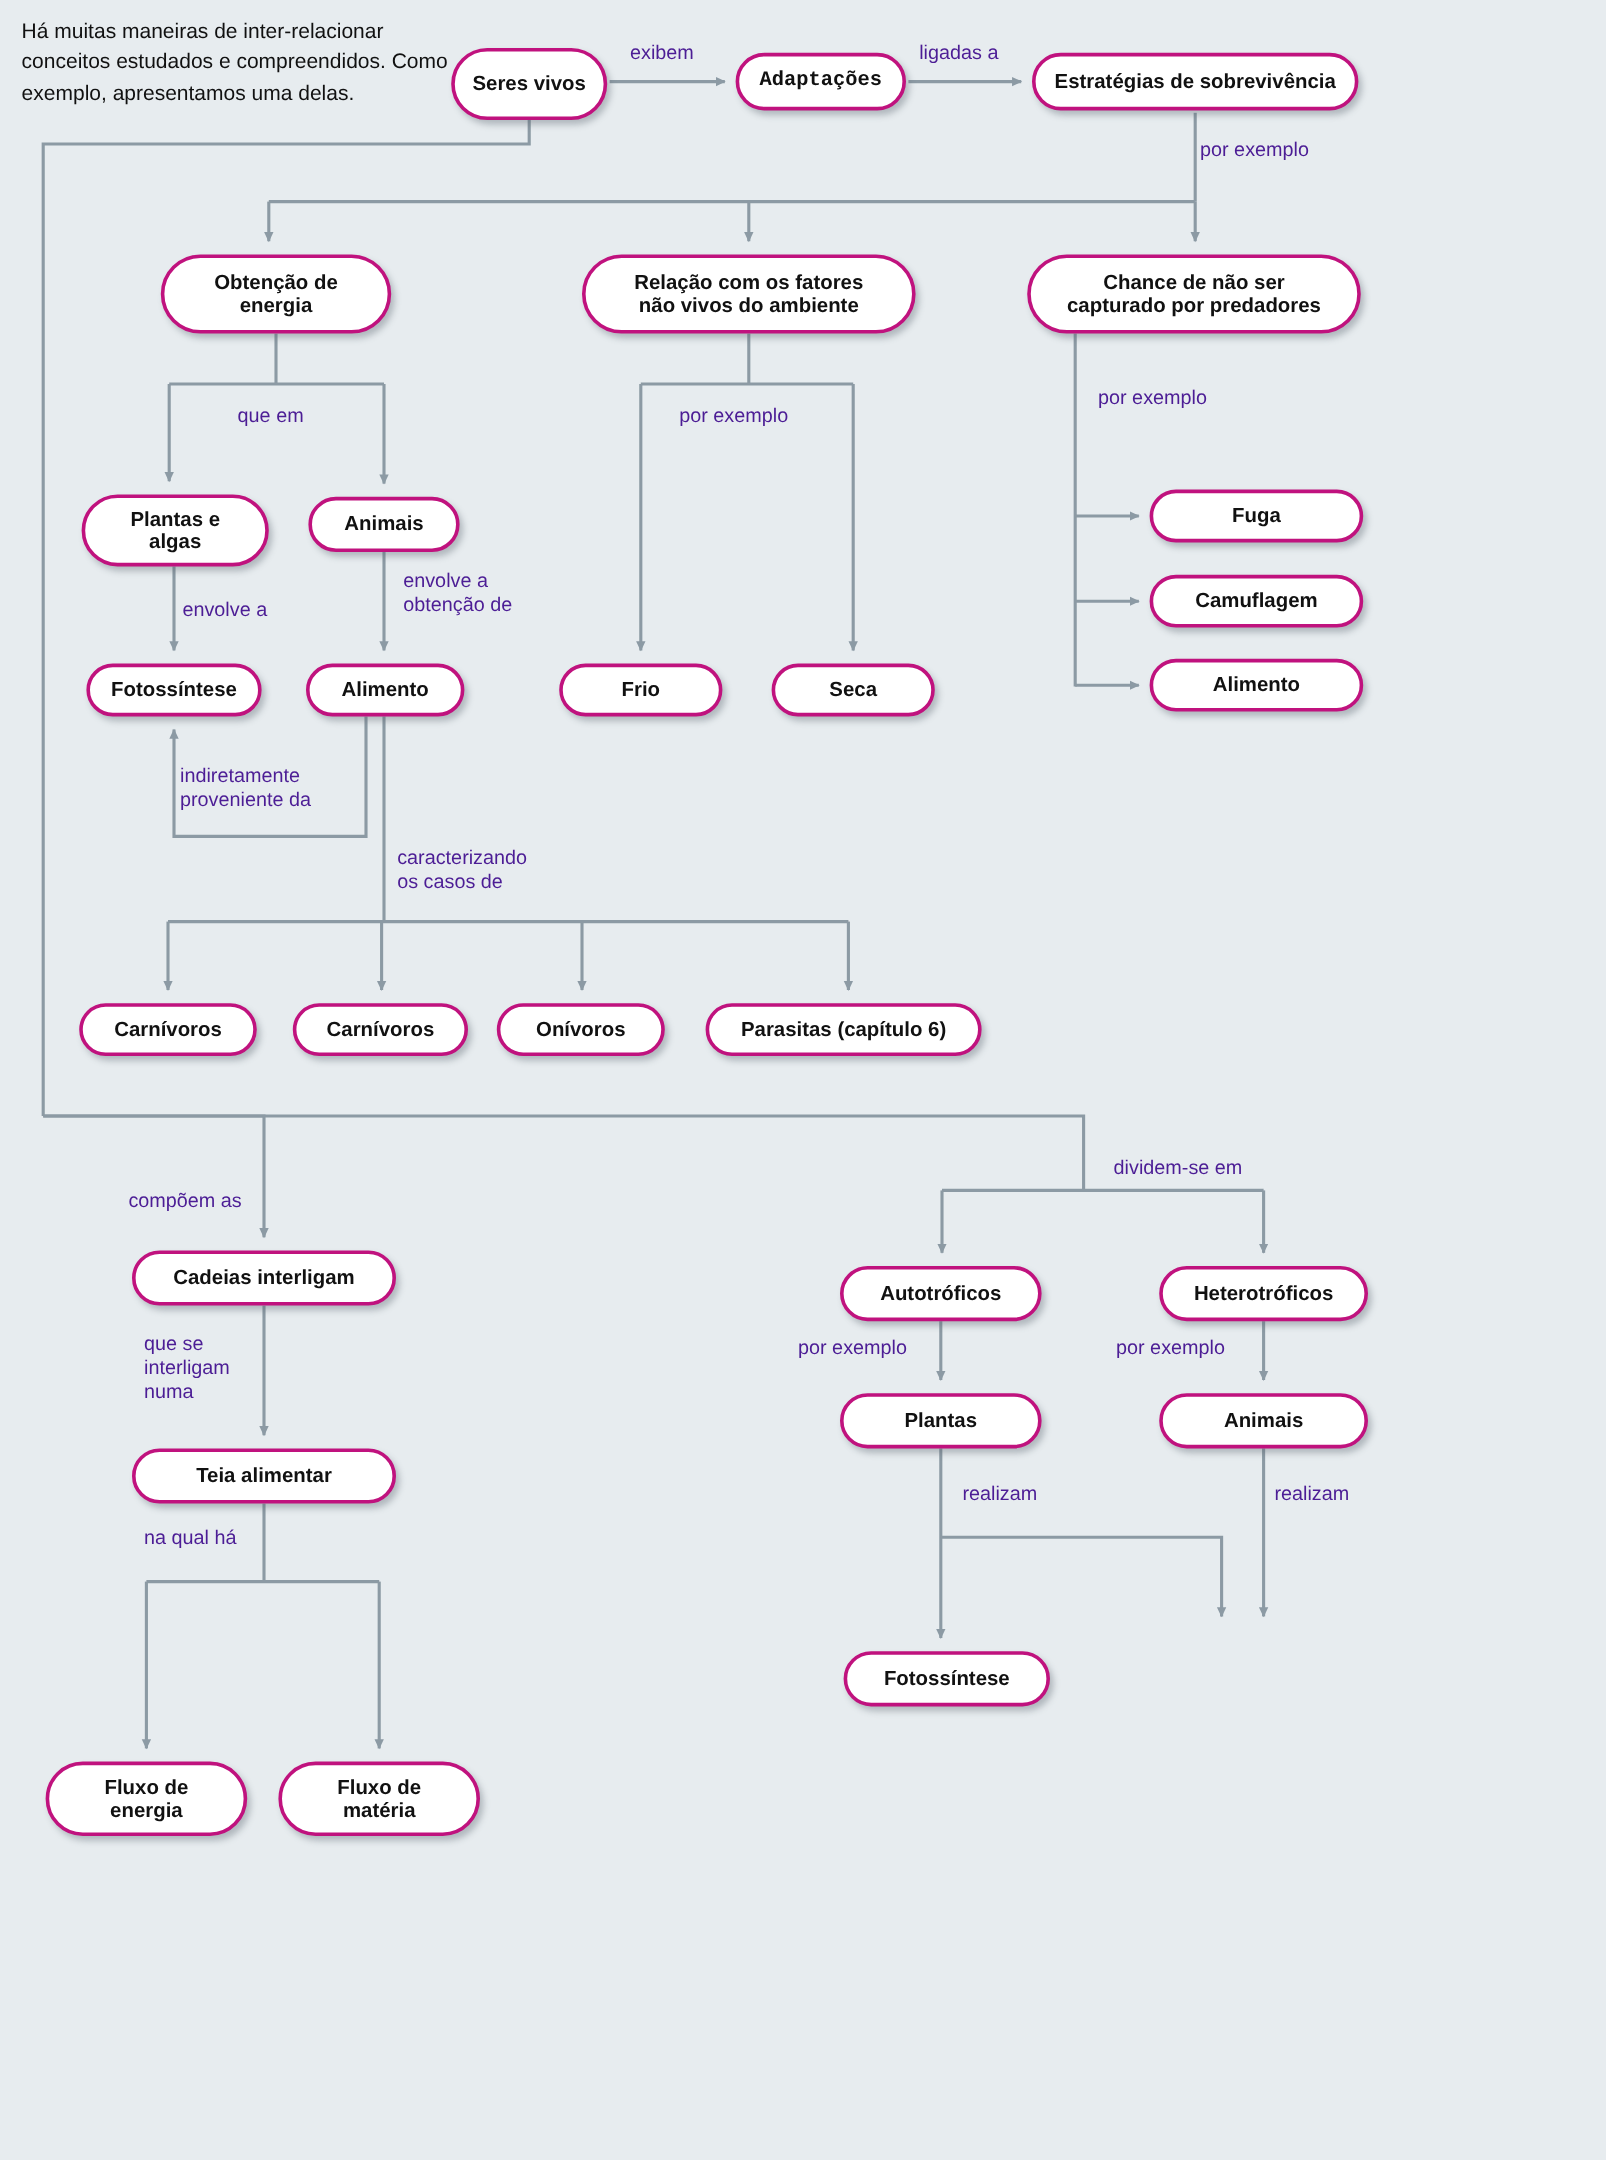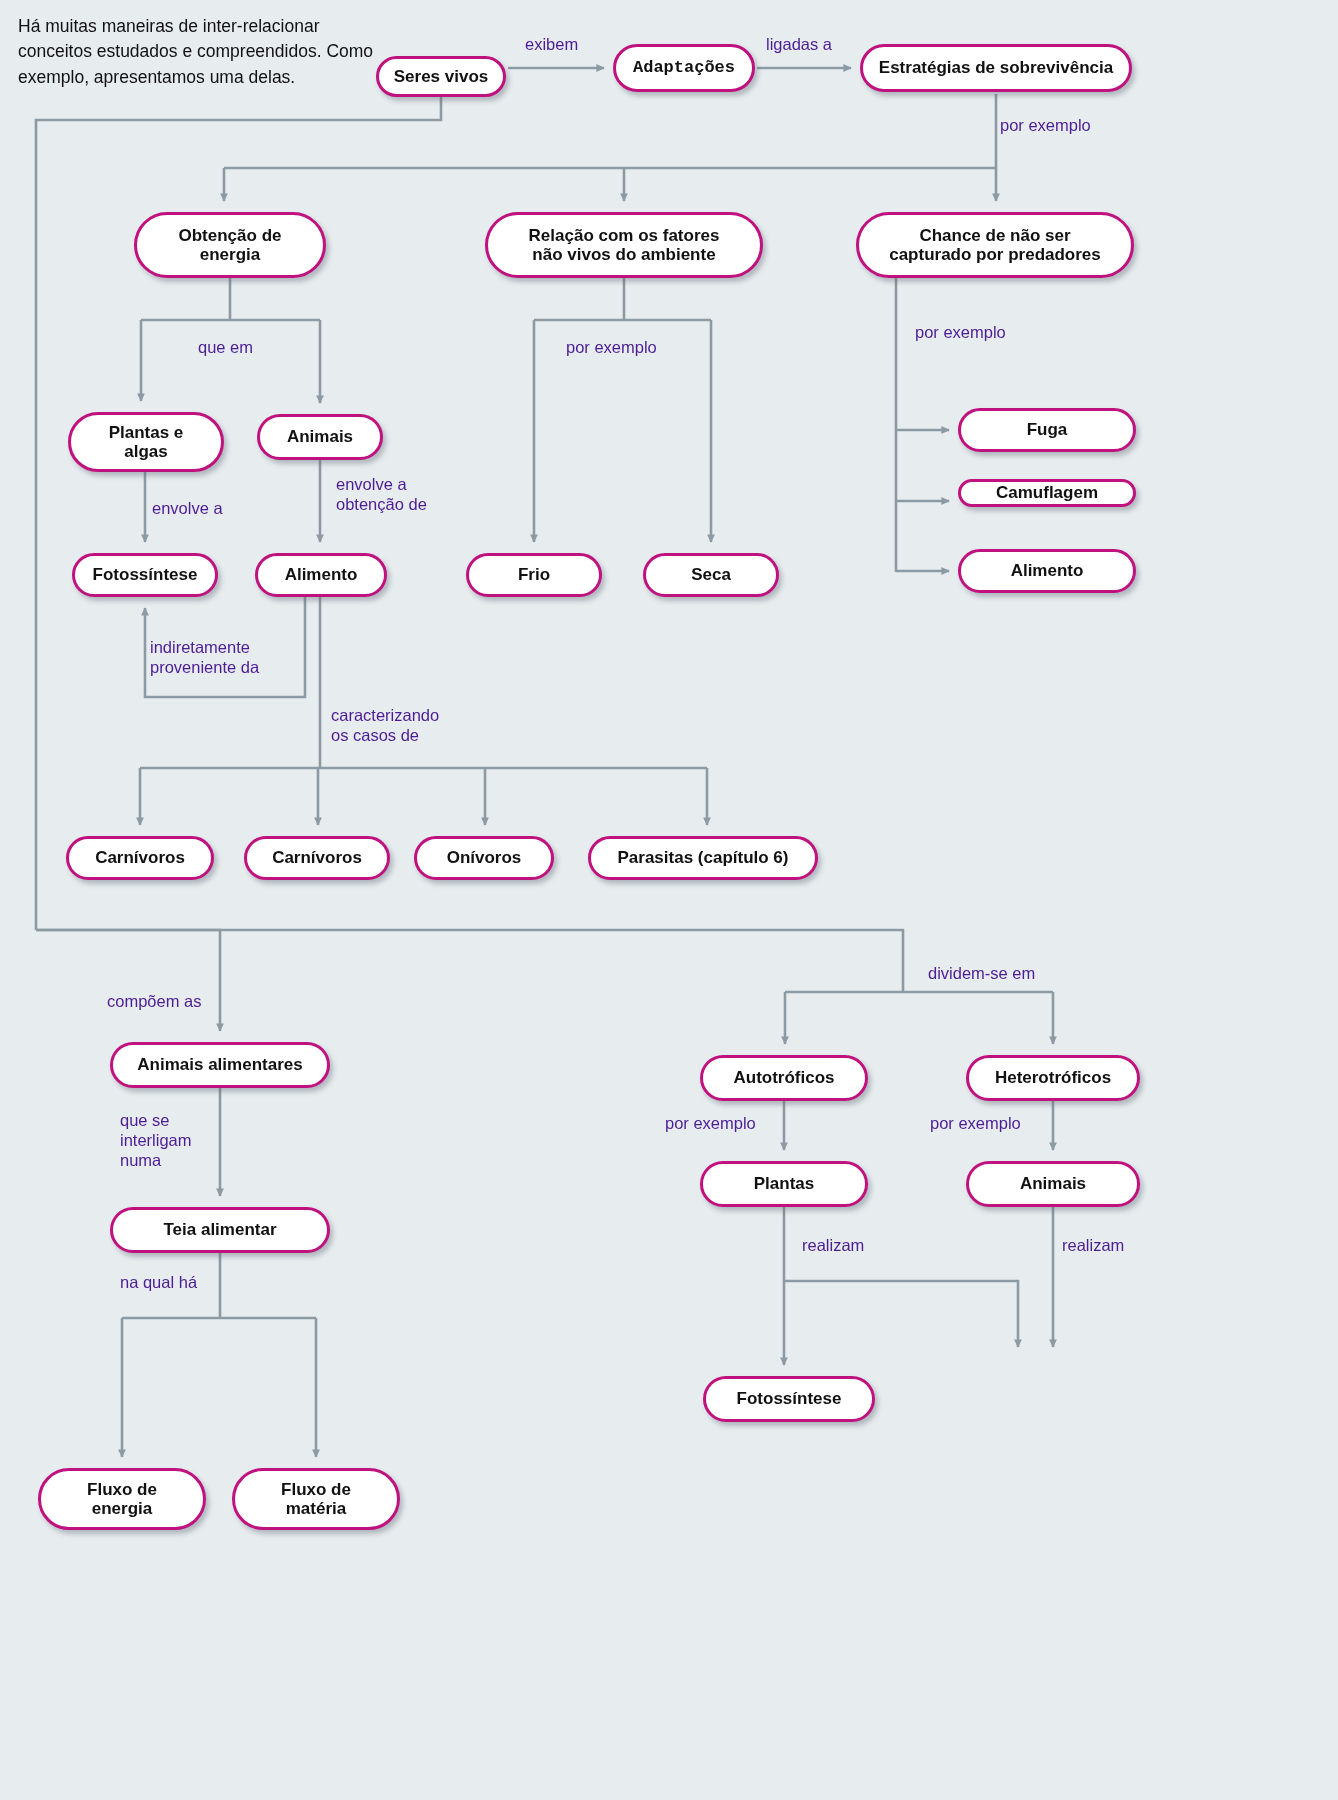--- a/index.html
+++ b/index.html
@@ -120,50 +120,50 @@
       <path d="M784,1207 V1365" marker-end="url(#arw)"></path>
 
       <path d="M784,1281 H1018 V1347" marker-end="url(#arw)"></path>
 
       <path d="M1053,1207 V1347" marker-end="url(#arw)"></path>
     </g>
   </svg>
 
   <div class="intro">Há muitas maneiras de inter-relacionar conceitos estudados e compreendidos. Como exemplo, apresentamos uma delas.</div>
 
-  <div class="node" style="left:376px;top:56px;width:130px;height:41px;">Seres vivos</div>
+  <div class="node" style="left:376px;top:40px;width:130px;height:60px;">Seres vivos</div>
   <div class="node" style="left:613px;top:44px;width:142px;height:48px;font-family:Liberation Mono, monospace;">Adaptações</div>
   <div class="node" style="left:860px;top:44px;width:272px;height:48px;">Estratégias de sobrevivência</div>
 
   <div class="node" style="left:134px;top:212px;width:192px;height:66px;">Obtenção de
 energia</div>
   <div class="node" style="left:856px;top:212px;width:278px;height:66px;">Chance de não ser
 capturado por predadores</div>
   <div class="node" style="left:485px;top:212px;width:278px;height:66px;">Relação com os fatores
 não vivos do ambiente</div>
 
   <div class="node" style="left:68px;top:412px;width:156px;height:60px;">Plantas e
 algas</div>
   <div class="node" style="left:257px;top:414px;width:126px;height:46px;">Animais</div>
 
   <div class="node" style="left:958px;top:408px;width:178px;height:44px;">Fuga</div>
-  <div class="node" style="left:958px;top:479px;width:178px;height:28px;text-align:right;">Camuflagem</div>
+  <div class="node" style="left:958px;top:479px;width:178px;height:44px;text-align:right;">Camuflagem</div>
   <div class="node" style="left:958px;top:549px;width:178px;height:44px;">Alimento</div>
 
   <div class="node" style="left:72px;top:553px;width:146px;height:44px;">Fotossíntese</div>
   <div class="node" style="left:255px;top:553px;width:132px;height:44px;">Alimento</div>
   <div class="node" style="left:466px;top:553px;width:136px;height:44px;">Frio</div>
   <div class="node" style="left:643px;top:553px;width:136px;height:44px;">Seca</div>
 
   <div class="node" style="left:66px;top:836px;width:148px;height:44px;">Carnívoros</div>
   <div class="node" style="left:244px;top:836px;width:146px;height:44px;">Carnívoros</div>
   <div class="node" style="left:414px;top:836px;width:140px;height:44px;">Onívoros</div>
   <div class="node" style="left:588px;top:836px;width:230px;height:44px;">Parasitas (capítulo 6)</div>
 
-  <div class="node" style="left:110px;top:1042px;width:220px;height:46px;">Animais alimentares</div>
+  <div class="node" style="left:110px;top:1042px;width:220px;height:46px;">Cadeias interligam</div>
   <div class="node" style="left:110px;top:1207px;width:220px;height:46px;">Teia alimentar</div>
   <div class="node" style="left:38px;top:1468px;width:168px;height:62px;">Fluxo de
 energia</div>
   <div class="node" style="left:232px;top:1468px;width:168px;height:62px;">Fluxo de
 matéria</div>
 
   <div class="node" style="left:700px;top:1055px;width:168px;height:46px;">Autotróficos</div>
   <div class="node" style="left:966px;top:1055px;width:174px;height:46px;">Heterotróficos</div>
   <div class="node" style="left:700px;top:1161px;width:168px;height:46px;">Plantas</div>
   <div class="node" style="left:966px;top:1161px;width:174px;height:46px;">Animais</div>

